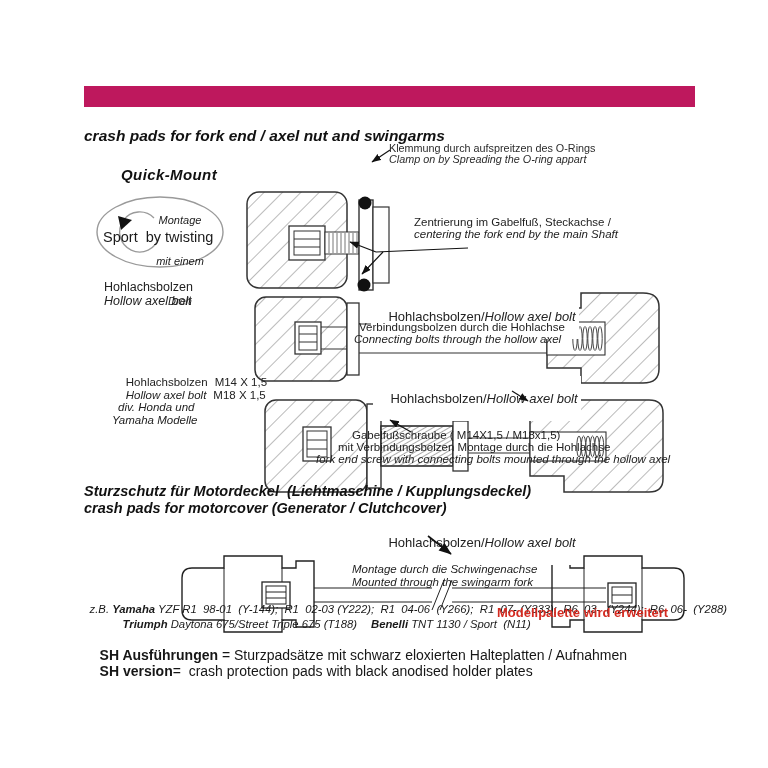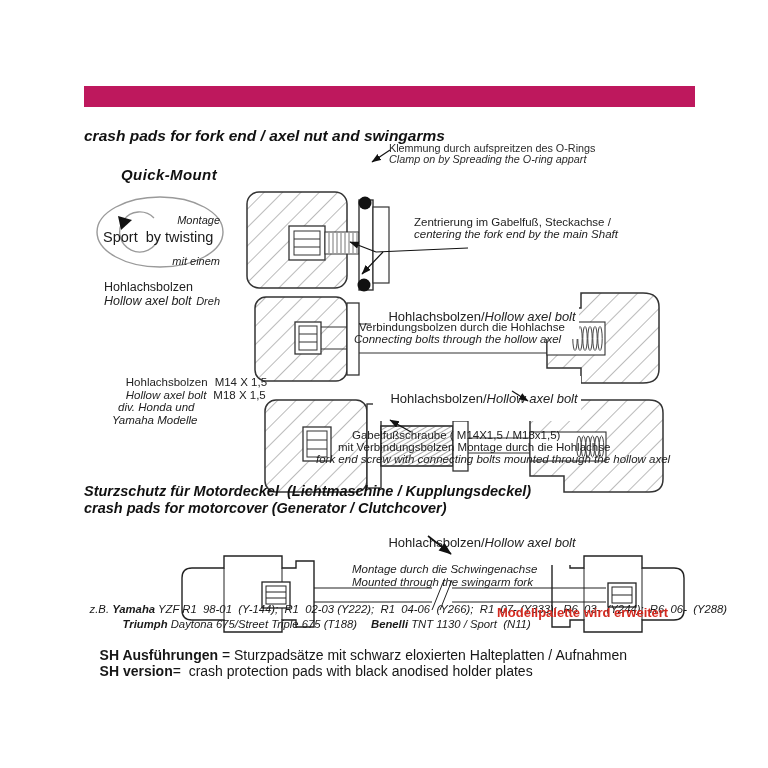--- a/index.html
+++ b/index.html
@@ -13,21 +13,21 @@
   .h-motor{font-weight:bold;font-style:italic;font-size:14.5px;color:#111;}
   .ann{font-size:10.8px;color:#2b2b2b;}
   .ann-i{font-size:10.8px;font-style:italic;color:#2b2b2b;}
   .lbl{font-size:12.5px;color:#222;}
   .lbl-i{font-size:12.5px;font-style:italic;color:#222;}
   .sm{font-size:11.5px;color:#222;}
   .sm-i{font-size:11.5px;font-style:italic;color:#222;}
   .rodlbl{font-size:13px;color:#222;background:#fff;padding:0 3px;}
   .rodlbl .en{font-style:italic;}
   .qm-title{font-weight:bold;font-style:italic;font-size:15px;letter-spacing:.4px;color:#111;}
-  .qm-note{font-style:italic;font-size:11px;line-height:13.5px;text-align:right;color:#222;}
+  .qm-note{font-style:italic;font-size:11px;line-height:13.5px;text-align:center;color:#222;}
   .attach{font-size:14.5px;color:#1a1a1a;}
   .models{font-size:11.3px;font-style:italic;color:#1a1a1a;}
   .models b{font-weight:bold;}
   .hl{font-weight:bold;font-size:13px;color:#d42a20;}
   .sh{font-size:14px;color:#161616;}
   .sh b{font-weight:bold;}
   svg{display:block;}
 </style>
 </head>
 <body>

